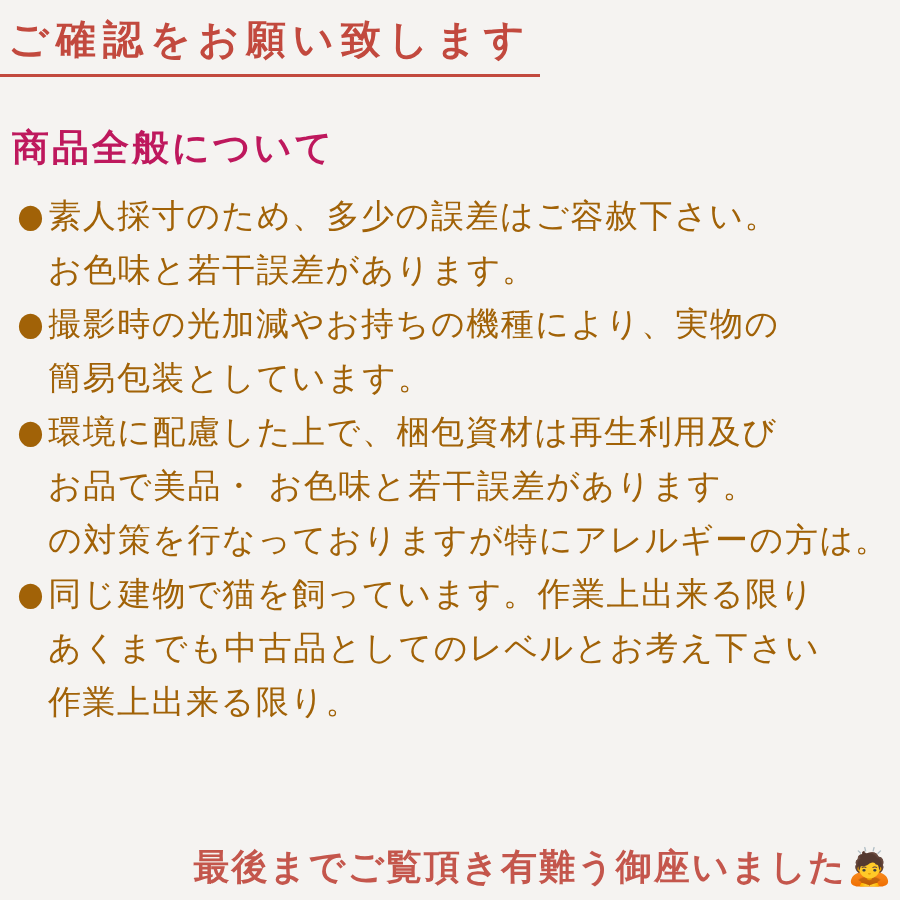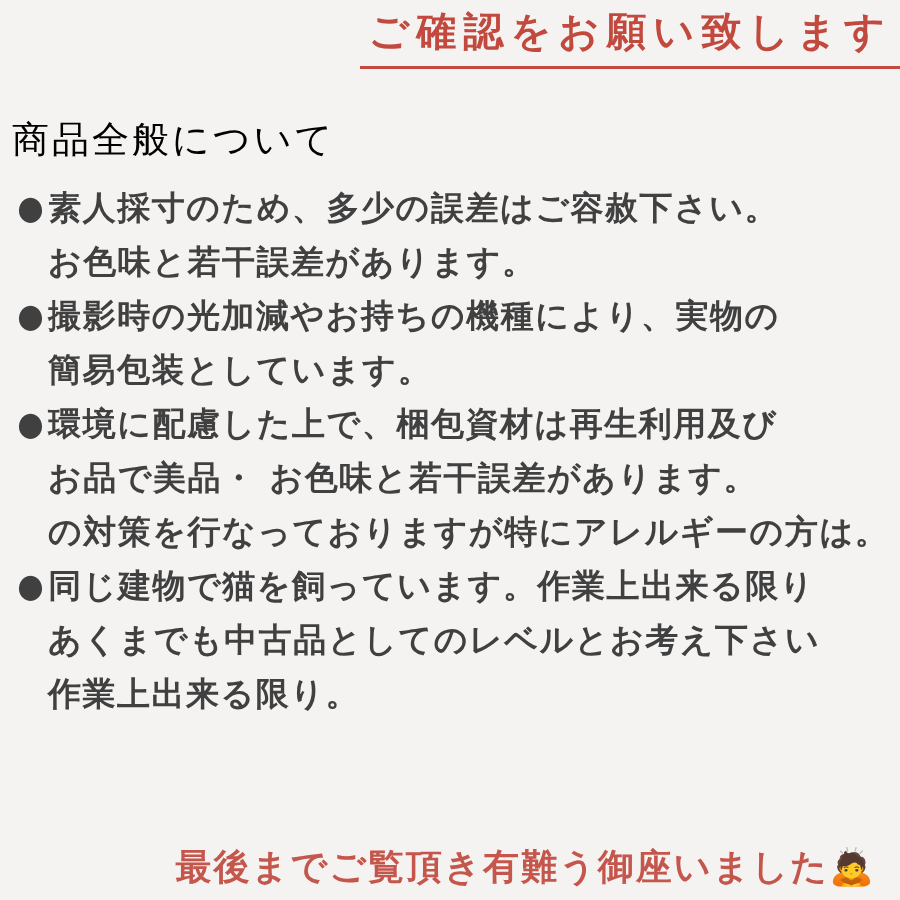--- a/index.html
+++ b/index.html
@@ -9,62 +9,62 @@
   body {
     width: 900px;
     height: 900px;
     background: #f5f3f1;
     font-family: "DejaVu Sans", sans-serif;
     color: #1c1c1c;
     overflow: hidden;
     position: relative;
   }
   .title-wrap {
-    text-align: right;
-    padding-top: 4px;
+    text-align: left;
+    padding-top: 12px;
   }
   .title {
     display: inline-block;
     font-size: 40px;
     font-weight: 700;
     color: #c2493e;
     letter-spacing: 7px;
     border-bottom: 3px solid #c2493e;
     padding: 0 8px 7px 8px;
     white-space: nowrap;
   }
   .heading {
     font-size: 37px;
-    font-weight: 400;
+    font-weight: 700;
     letter-spacing: 3px;
-    color: #000000;
+    color: #be185d;
     margin: 46px 0 12px 12px;
   }
   .notice-list {
     margin: 16px 8px 11px 16px;
     font-size: 33px;
-    font-weight: 700;
+    font-weight: 400;
     letter-spacing: 1.5px;
     line-height: 54px;
-    color: #404040;
+    color: #a16207;
   }
   .notice-line {
     white-space: nowrap;
   }
   .notice-line.cont {
     padding-left: 32px;
   }
   .dot {
     display: inline-block;
     transform: scaleX(0.92);
     margin-right: 2px;
   }
   .footer {
     position: absolute;
-    right: 24px;
+    right: 6px;
     bottom: 8px;
     font-size: 36px;
     font-weight: 700;
     letter-spacing: 2px;
     color: #c4564c;
     white-space: nowrap;
   }
 </style>
 </head>
 <body>

